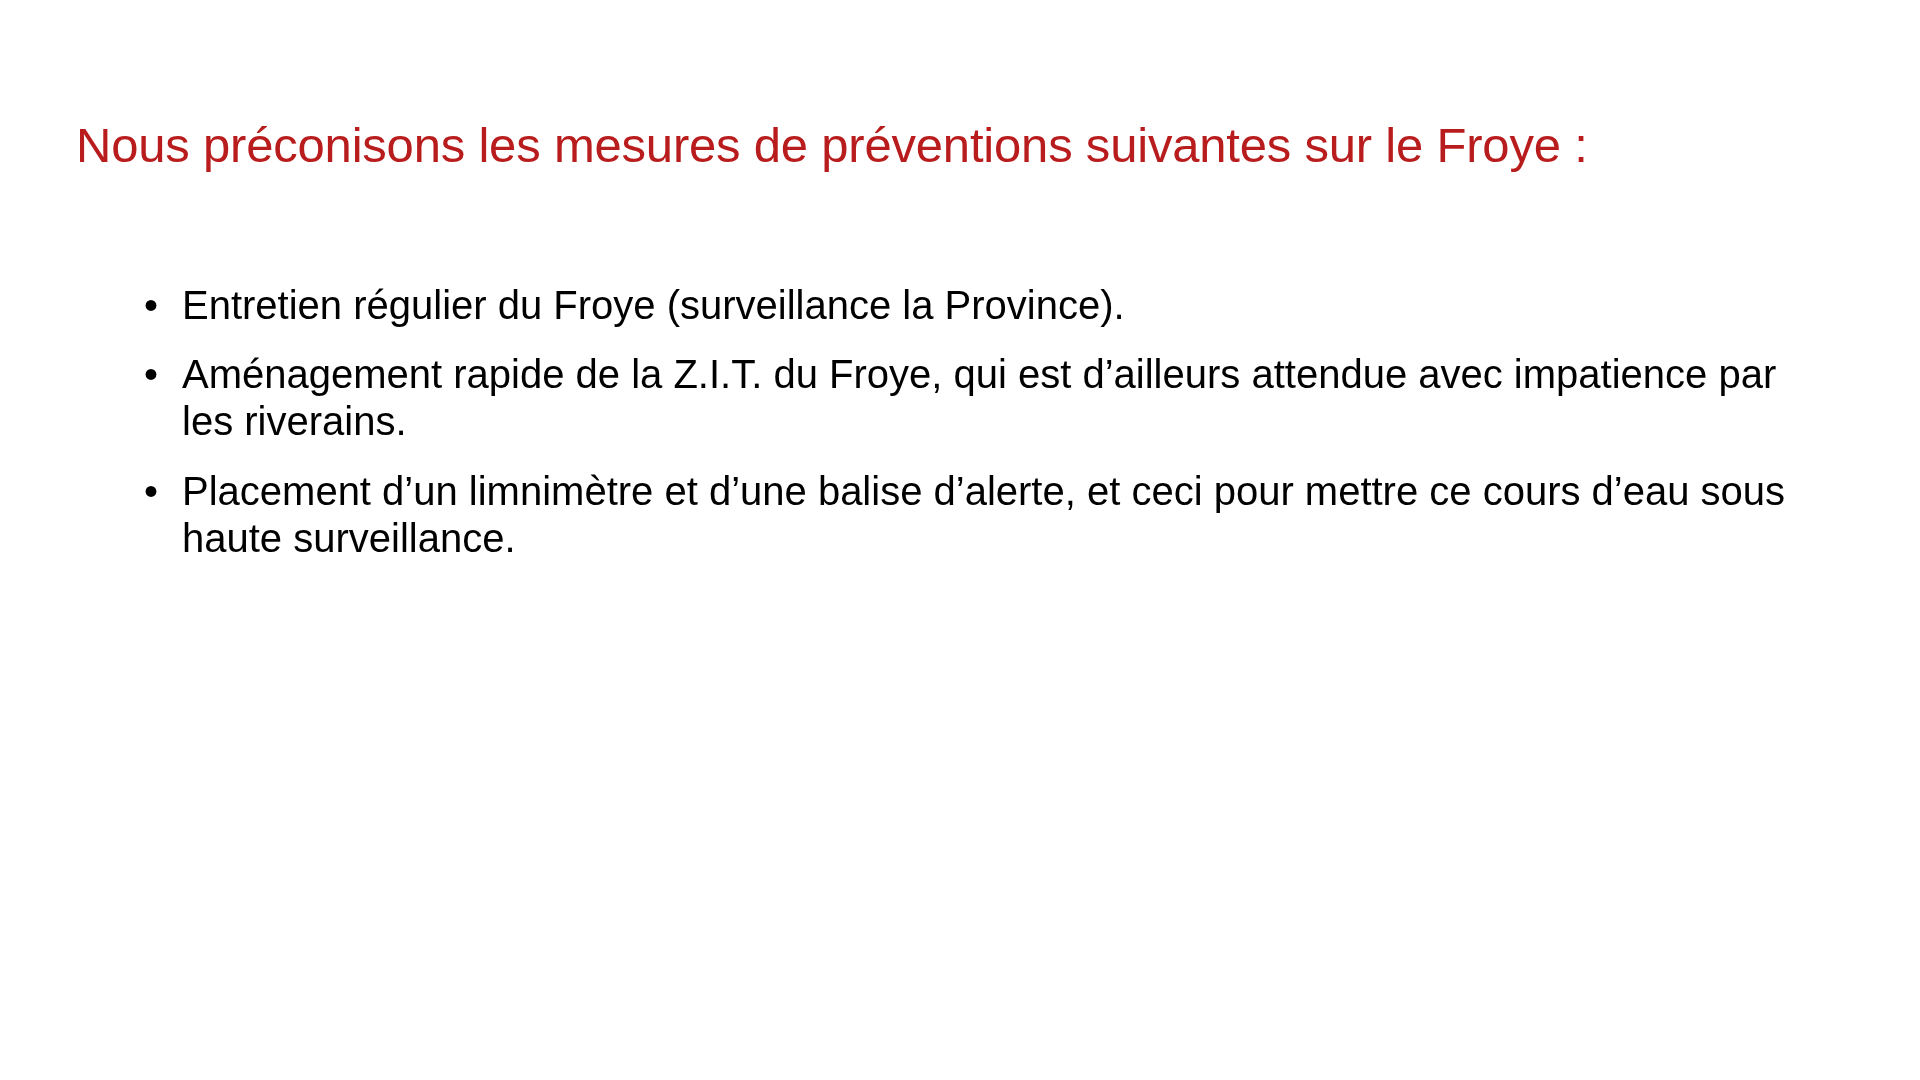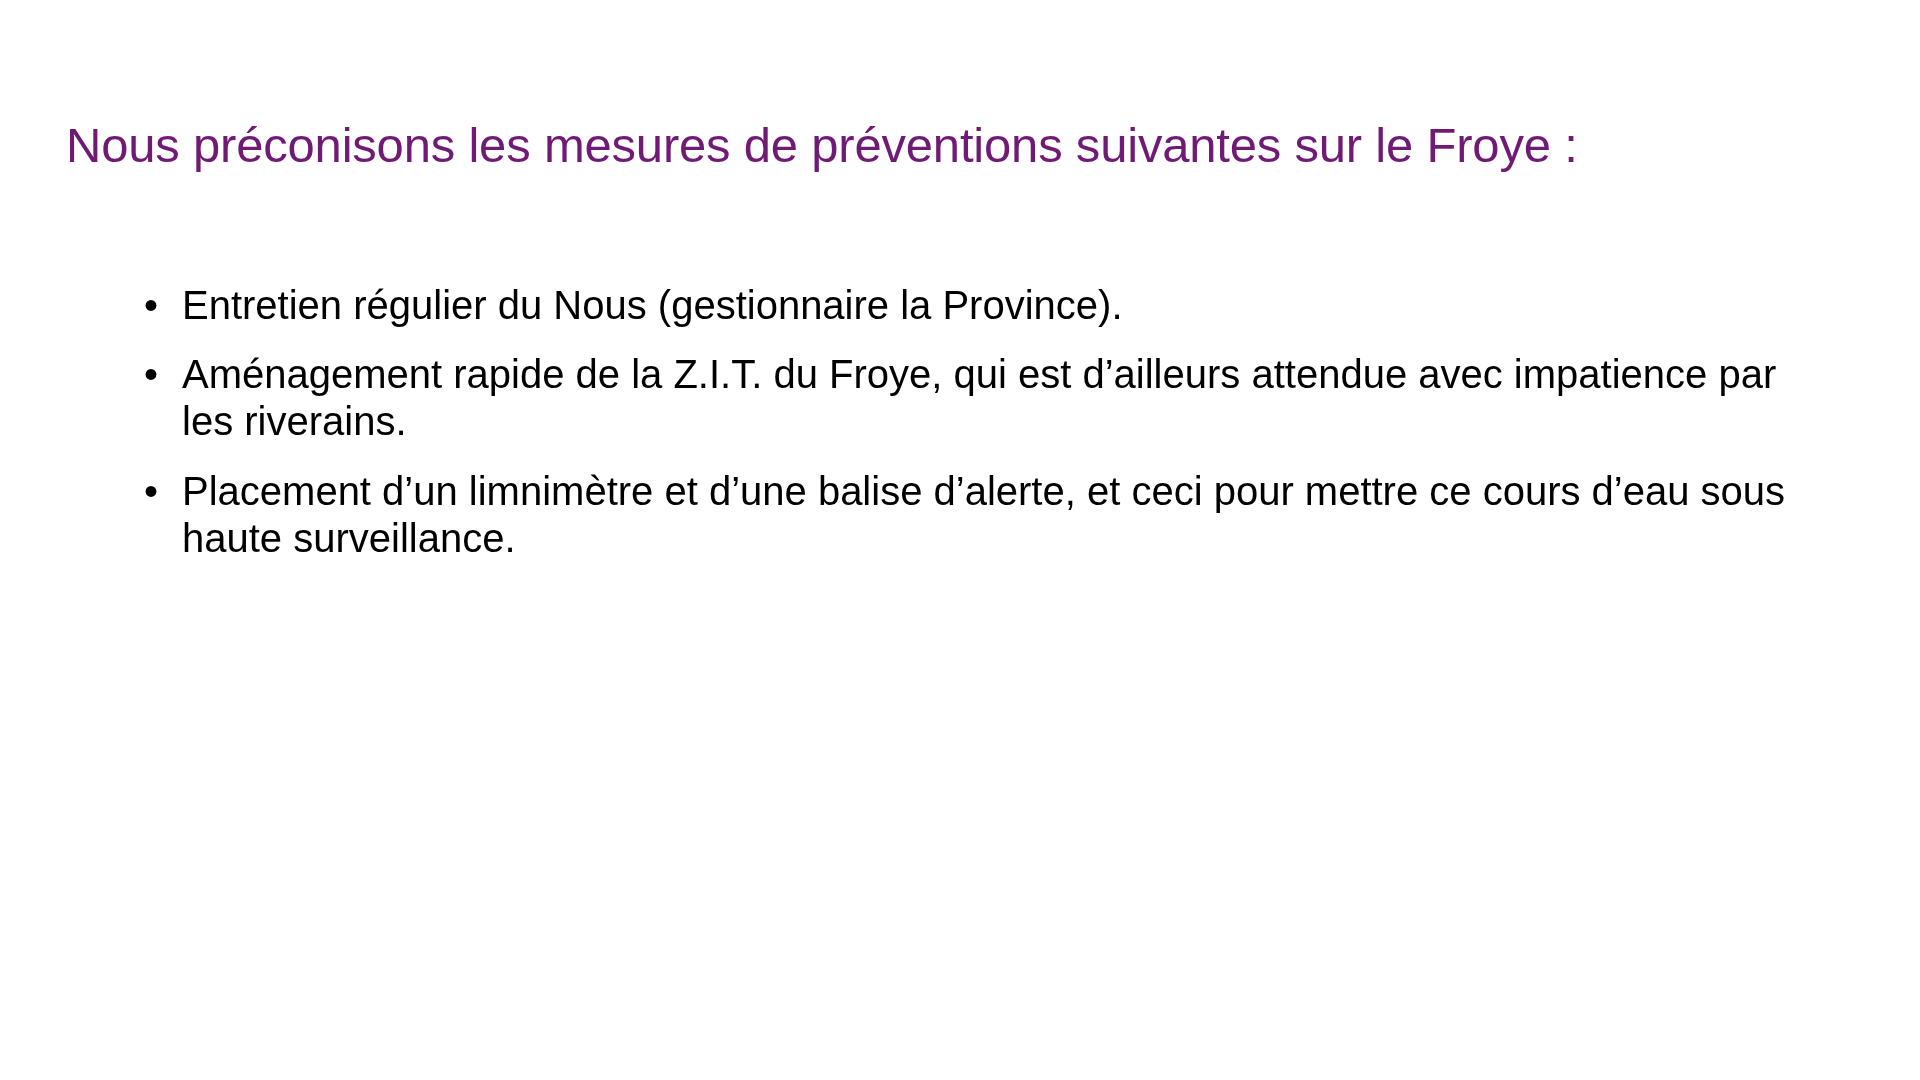--- a/index.html
+++ b/index.html
@@ -16,27 +16,27 @@
   }
   .slide {
     position: relative;
     width: 1920px;
     height: 1080px;
     background: #ffffff;
     box-sizing: border-box;
   }
   .slide-title {
     position: absolute;
-    left: 66px;
+    left: 76px;
     top: 84px;
     width: 1790px;
     font-size: 49px;
     line-height: 1.15;
     font-weight: 400;
-    color: #701a75;
+    color: #b91c1c;
     letter-spacing: -0.2px;
     white-space: nowrap;
   }
   .body-list {
     position: absolute;
     left: 140px;
     top: 282px;
     width: 1650px;
     margin: 0;
     padding: 0;
@@ -70,21 +70,21 @@
 <body>
 
 <div class="slide">
 
   <h1 class="slide-title">Nous préconisons les mesures de préventions suivantes sur le Froye :</h1>
 
   <ul class="body-list">
 
     <li class="bullet-item">
       <span class="bullet-dot">•</span>
-      <span class="bullet-text">Entretien régulier du Nous (gestionnaire la Province).</span>
+      <span class="bullet-text">Entretien régulier du Froye (surveillance la Province).</span>
     </li>
 
     <li class="bullet-item">
       <span class="bullet-dot">•</span>
       <span class="bullet-text">Aménagement rapide de la Z.I.T. du Froye, qui est d’ailleurs attendue avec impatience par les riverains.</span>
     </li>
 
     <li class="bullet-item">
       <span class="bullet-dot">•</span>
       <span class="bullet-text">Placement d’un limnimètre et d’une balise d’alerte, et ceci pour mettre ce cours d’eau sous haute surveillance.</span>

